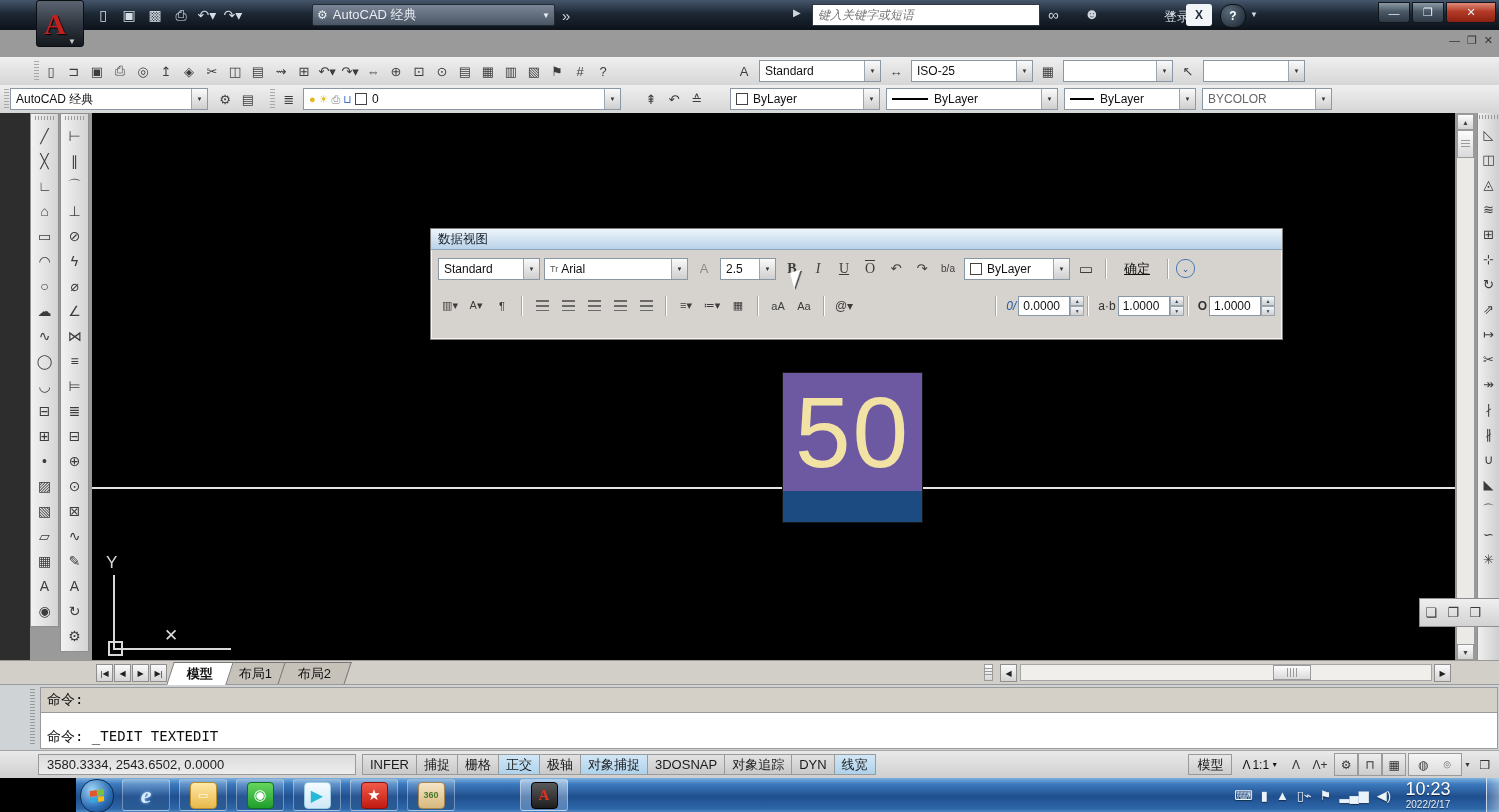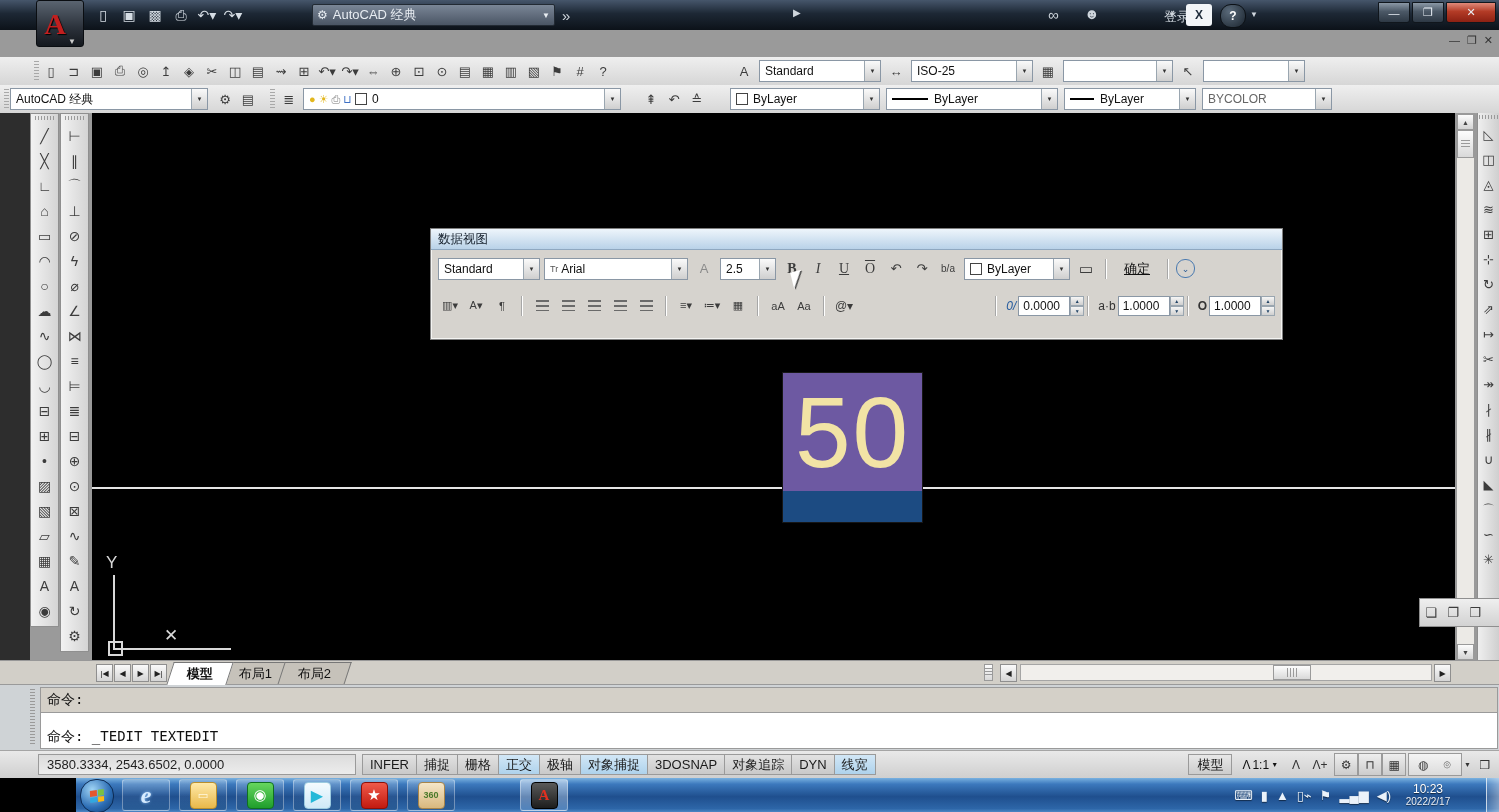--- a/index.html
+++ b/index.html
@@ -196,21 +196,21 @@
   .ic-play{background:linear-gradient(#f4fbff,#cfe9f7);color:#25b8d8;border:1px solid #9ccbe0;font-size:16px;}
   .ic-red{background:linear-gradient(#f05a4a,#c21a10);border:1px solid #8c0f08;}
   .ic-zip{background:linear-gradient(#f5e6c8,#d8b87e);border:1px solid #a8854a;color:#4a7a2a;font-size:9px;}
   .ic-cad{background:linear-gradient(#5a5a5a,#1d1d1d);border:1px solid #000;color:#e03020;
     font-family:"Liberation Serif","DejaVu Serif",serif;}
   #tray{position:absolute;right:108px;top:0;height:34px;display:flex;align-items:center;gap:8px;}
   .tray-ic{color:#eaf2fa;font-size:13px;text-shadow:0 1px 1px rgba(0,0,0,.5);}
   #clock{position:absolute;right:38px;top:1px;width:66px;height:32px;color:#fff;
     display:flex;flex-direction:column;align-items:center;justify-content:center;line-height:1.1;
     text-shadow:0 1px 1px rgba(0,0,0,.6);}
-  #clock .t{font-size:12px;} #clock .d{font-size:10px;opacity:.9;}
+  #clock .t{font-size:18px;} #clock .d{font-size:10px;opacity:.9;}
   #showdesk{position:absolute;right:0;top:0;width:12px;height:34px;
     background:linear-gradient(90deg,rgba(255,255,255,.15),rgba(255,255,255,.4));
     border-left:1px solid rgba(255,255,255,.6);}
 </style>
 </head>
 <body>
 
 <div id="app">
 
   <div id="titlebar" class="abs">
@@ -223,20 +223,23 @@
         <span class="qbtn">↶▾</span>
         <span class="qbtn">↷▾</span>
       </div>
     <div class="abs ti-combo" style="left:312px;top:4px;width:243px">
       <span class="gear">⚙</span>
       <span class="val">AutoCAD 经典</span>
       <span class="arr">▼</span>
     </div>
     <span class="abs tiglyph" style="left:562px;top:7px">»</span>
     <span class="abs tiglyph" style="left:793px;top:7px;font-size:10px">▶</span>
+    <div id="searchbox" class="abs">
+      <input placeholder="键入关键字或短语" style="">
+    </div>
     <span class="abs tiglyph" style="left:1048px;top:6px">∞</span>
     <span class="abs tiglyph" style="left:1084px;top:5px">☻</span>
     <span class="abs" style="left:1164px;top:8px;color:#cfd6dd;font-size:13px">登录</span>
     <span class="abs tiglyph" style="left:1168px;top:10px;font-size:8px">▼</span>
     <div id="xchg" class="abs">X</div>
     <div id="helpbtn" class="abs">?</div>
     <span class="abs tiglyph" style="left:1250px;top:10px;font-size:8px">▼</span>
     <div class="winbtn abs" style="left:1378px;width:30px">—</div>
     <div class="winbtn abs" style="left:1412px;width:30px">❐</div>
     <div class="winbtn close abs" style="left:1446px;width:48px">✕</div>

